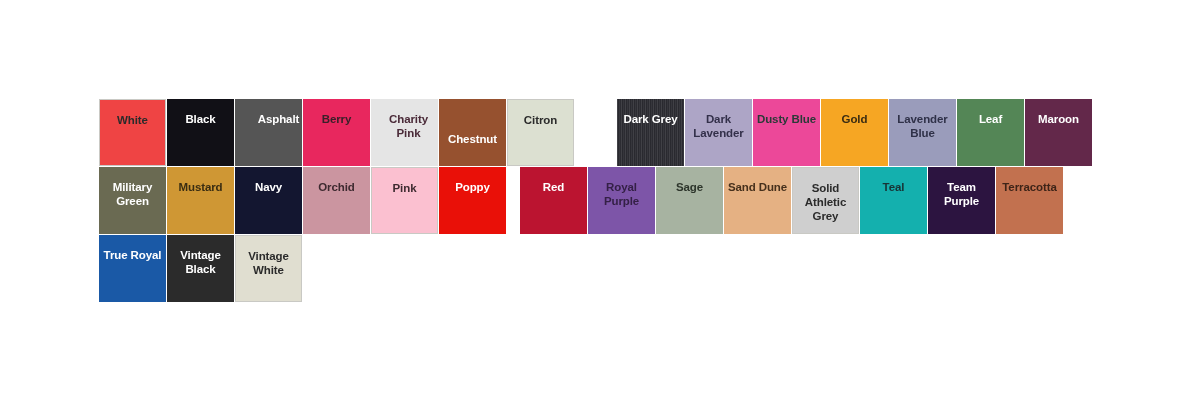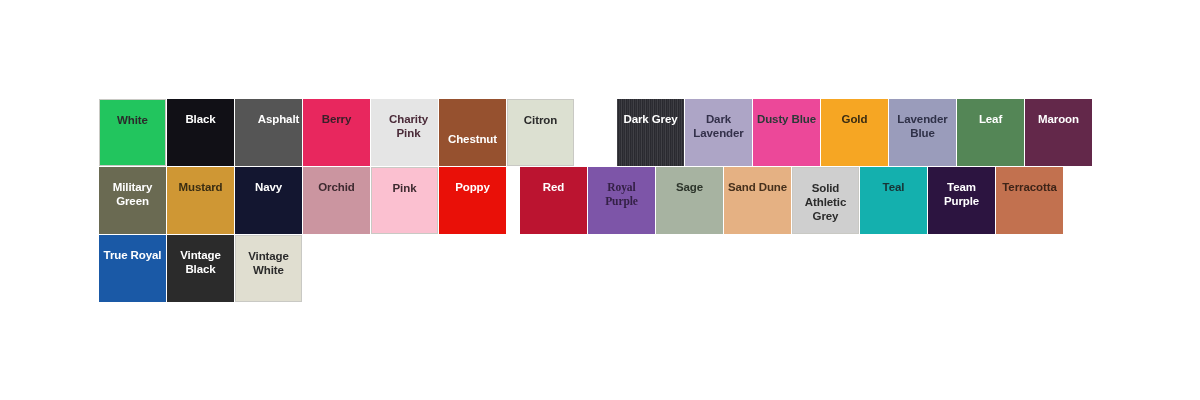--- a/index.html
+++ b/index.html
@@ -75,21 +75,21 @@
         rgba(255,255,255,0.04) 3px,
         rgba(0,0,0,0.04) 3px,
         rgba(0,0,0,0.04) 4px);
     pointer-events: none;
   }
 </style>
 </head>
 <body>
 
 <div id="swatch-grid">
-    <div class="swatch bordered" style="background: #22c55e;">
+    <div class="swatch bordered" style="background: #ef4444;">
       <span class="swatch-label overflow" style="color: rgb(43, 43, 43);">White</span>
     </div>
     <div class="swatch" style="background: rgb(17, 16, 22);">
       <span class="swatch-label overflow" style="color: rgb(255, 255, 255);">Black</span>
     </div>
     <div class="swatch" style="background: rgb(85, 85, 85); padding-left: 20px;">
       <span class="swatch-label overflow" style="color: rgb(255, 255, 255);">Asphalt</span>
     </div>
     <div class="swatch" style="background: rgb(232, 39, 94);">
       <span class="swatch-label overflow" style="color: rgb(58, 32, 41);">Berry</span>
@@ -138,21 +138,21 @@
     </div>
     <div class="swatch bordered" style="background: rgb(251, 192, 208);">
       <span class="swatch-label overflow" style="color: rgb(62, 42, 48);">Pink</span>
     </div>
     <div class="swatch" style="background: rgb(233, 16, 8);">
       <span class="swatch-label overflow" style="color: rgb(255, 255, 255);">Poppy</span>
     </div>
     <div class="swatch" style="background: rgb(187, 20, 48); margin-left: 13px;">
       <span class="swatch-label overflow" style="color: rgb(255, 255, 255);">Red</span>
     </div>
-    <div class="swatch" style="background: rgb(125, 85, 168); font-family: Liberation Serif, serif;">
+    <div class="swatch" style="background: rgb(125, 85, 168);">
       <span class="swatch-label wrap" style="color: rgb(52, 32, 70);">Royal Purple</span>
     </div>
     <div class="swatch" style="background: rgb(167, 179, 161);">
       <span class="swatch-label overflow" style="color: rgb(45, 53, 43);">Sage</span>
     </div>
     <div class="swatch" style="background: rgb(229, 177, 131);">
       <span class="swatch-label wrap" style="color: rgb(70, 48, 28);">Sand Dune</span>
     </div>
     <div class="swatch bordered" style="background: rgb(207, 207, 207);">
       <span class="swatch-label wrap" style="color: rgb(43, 43, 43);">Solid Athletic Grey</span>

